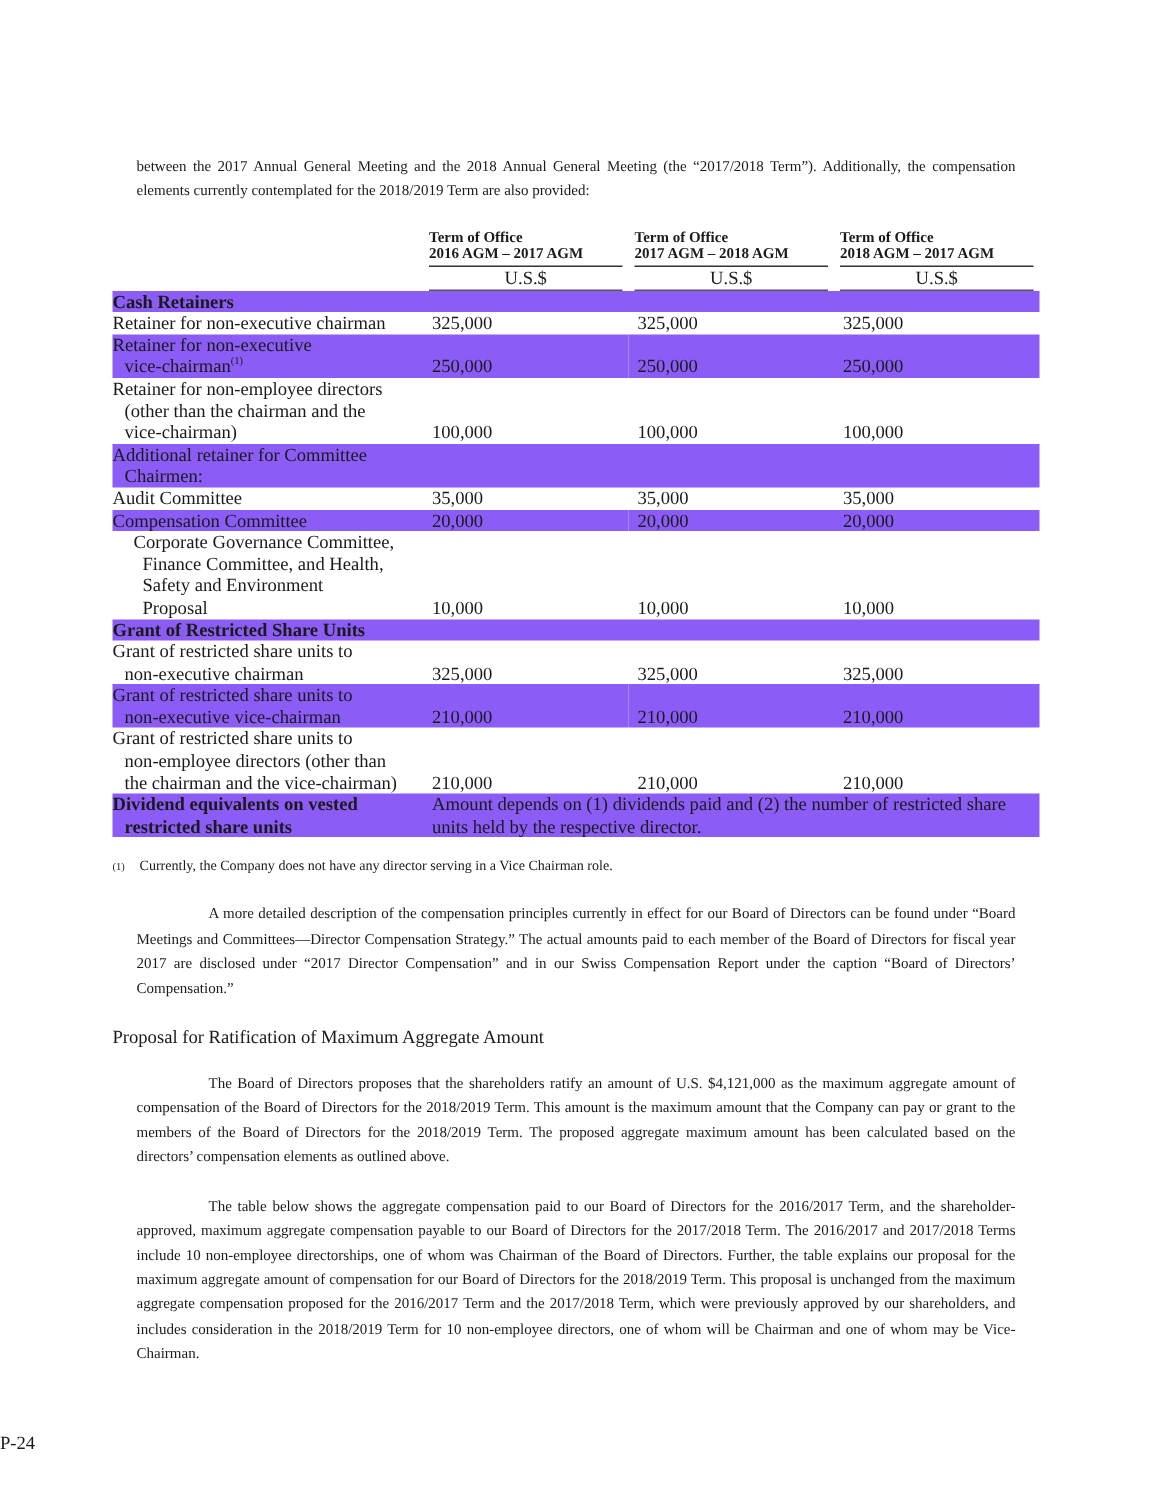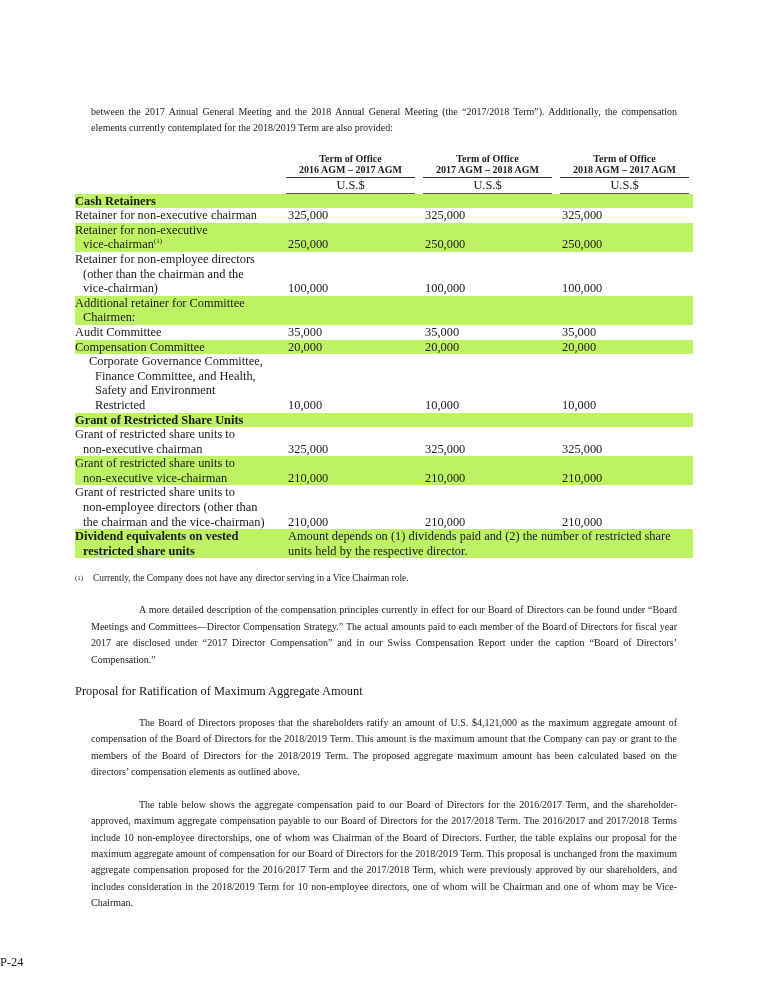--- a/index.html
+++ b/index.html
@@ -6,25 +6,25 @@
   body {
     width: 768px; height: 997px; position: relative; overflow: hidden;
     font-family: "Liberation Serif", "DejaVu Serif", serif;
     color: #1a1a1a;
   }
   .page { position: absolute; left: 75px; top: 88px; width: 618px; }
   .para { font-size: 10px; line-height: 16.4px; text-align: justify; margin: 16px; }
   .indent { text-indent: 48px; }
   table.comp { border-collapse: collapse; width: 618px; margin-top: 12px; font-size: 12.4px; line-height: 14.6px; }
   table.comp td { padding: 0; vertical-align: bottom; }
-  .hdr { font-weight: bold; font-size: 10px; line-height: 11.6px; text-align: center; }
+  .hdr { font-weight: bold; font-size: 10px; line-height: 11.6px; text-align: left; }
   .hdr-cell { padding: 0 4px !important; }
   .hdr-inner { border-bottom: 1.5px solid #333; padding-bottom: 1px; }
   .unit { text-align: center; font-size: 12.4px; border-bottom: 1px solid #555; }
-  .shade td { background: #bef264; }
+  .shade td { background: #8b5cf6; }
   .val { padding-left: 6px !important; }
   .bold { font-weight: bold; }
   .ind1 { padding-left: 8px; }
   .ind2 { padding-left: 14px; }
   .ind3 { padding-left: 20px; }
   .footnote { font-size: 9.4px; line-height: 12px; margin-top: 14px; display: flex; }
   .footnote .fn-mark { width: 18px; font-size: 7px; vertical-align: top; }
   .section-title { font-size: 12.4px; margin: 16px 0 10px 0; }
   .page-num { position: absolute; top: 955px; left: 0; width: 768px; font-size: 12.4px; }
   sup { font-size: 7px; line-height: 0; }
@@ -121,21 +121,21 @@
       <td class="ind2">Compensation Committee</td>
       <td class="val">20,000</td>
       <td class="val">20,000</td>
       <td class="val">20,000</td>
     </tr>
     <tr>
       <td>
             <div class="ind2">Corporate Governance Committee,</div>
             <div class="ind3">Finance Committee, and Health,</div>
             <div class="ind3">Safety and Environment</div>
-            <div class="ind3">Restricted</div>
+            <div class="ind3">Proposal</div>
           </td>
       <td class="val">10,000</td>
       <td class="val">10,000</td>
       <td class="val">10,000</td>
     </tr>
 
     <tr class="shade">
       <td class="bold" colspan="4">Grant of Restricted Share Units</td>
     </tr>
     <tr>

